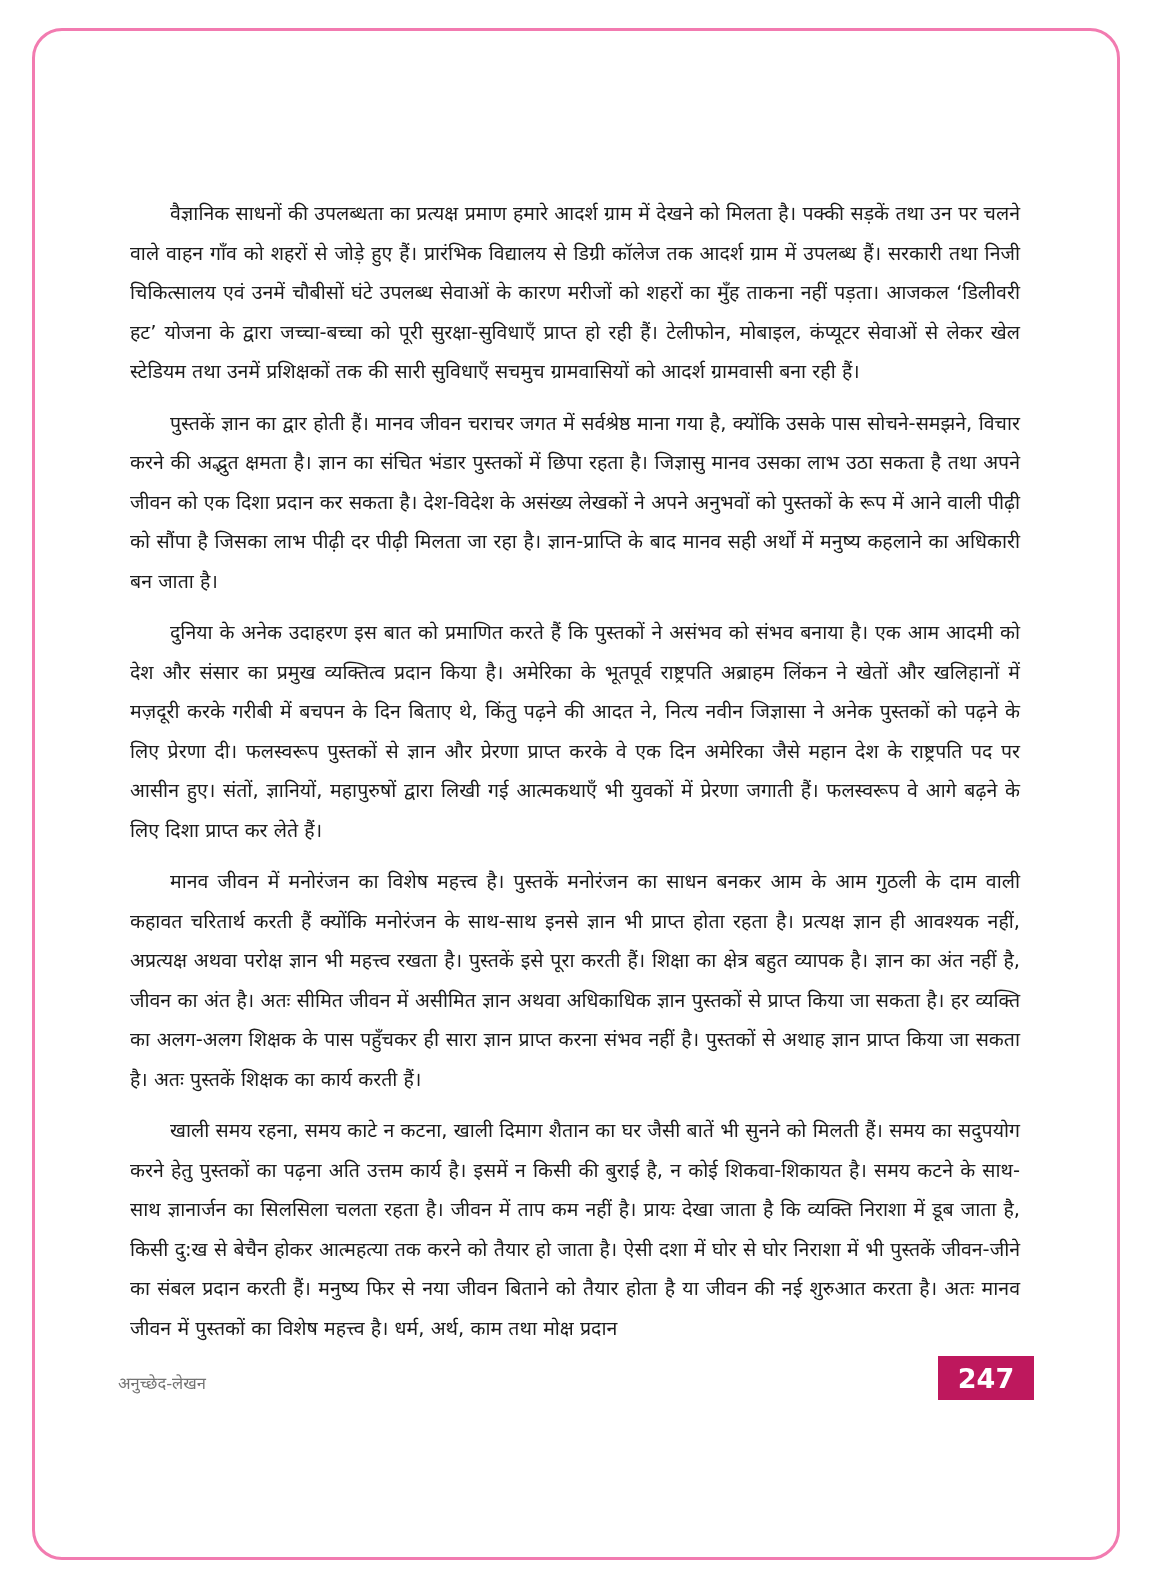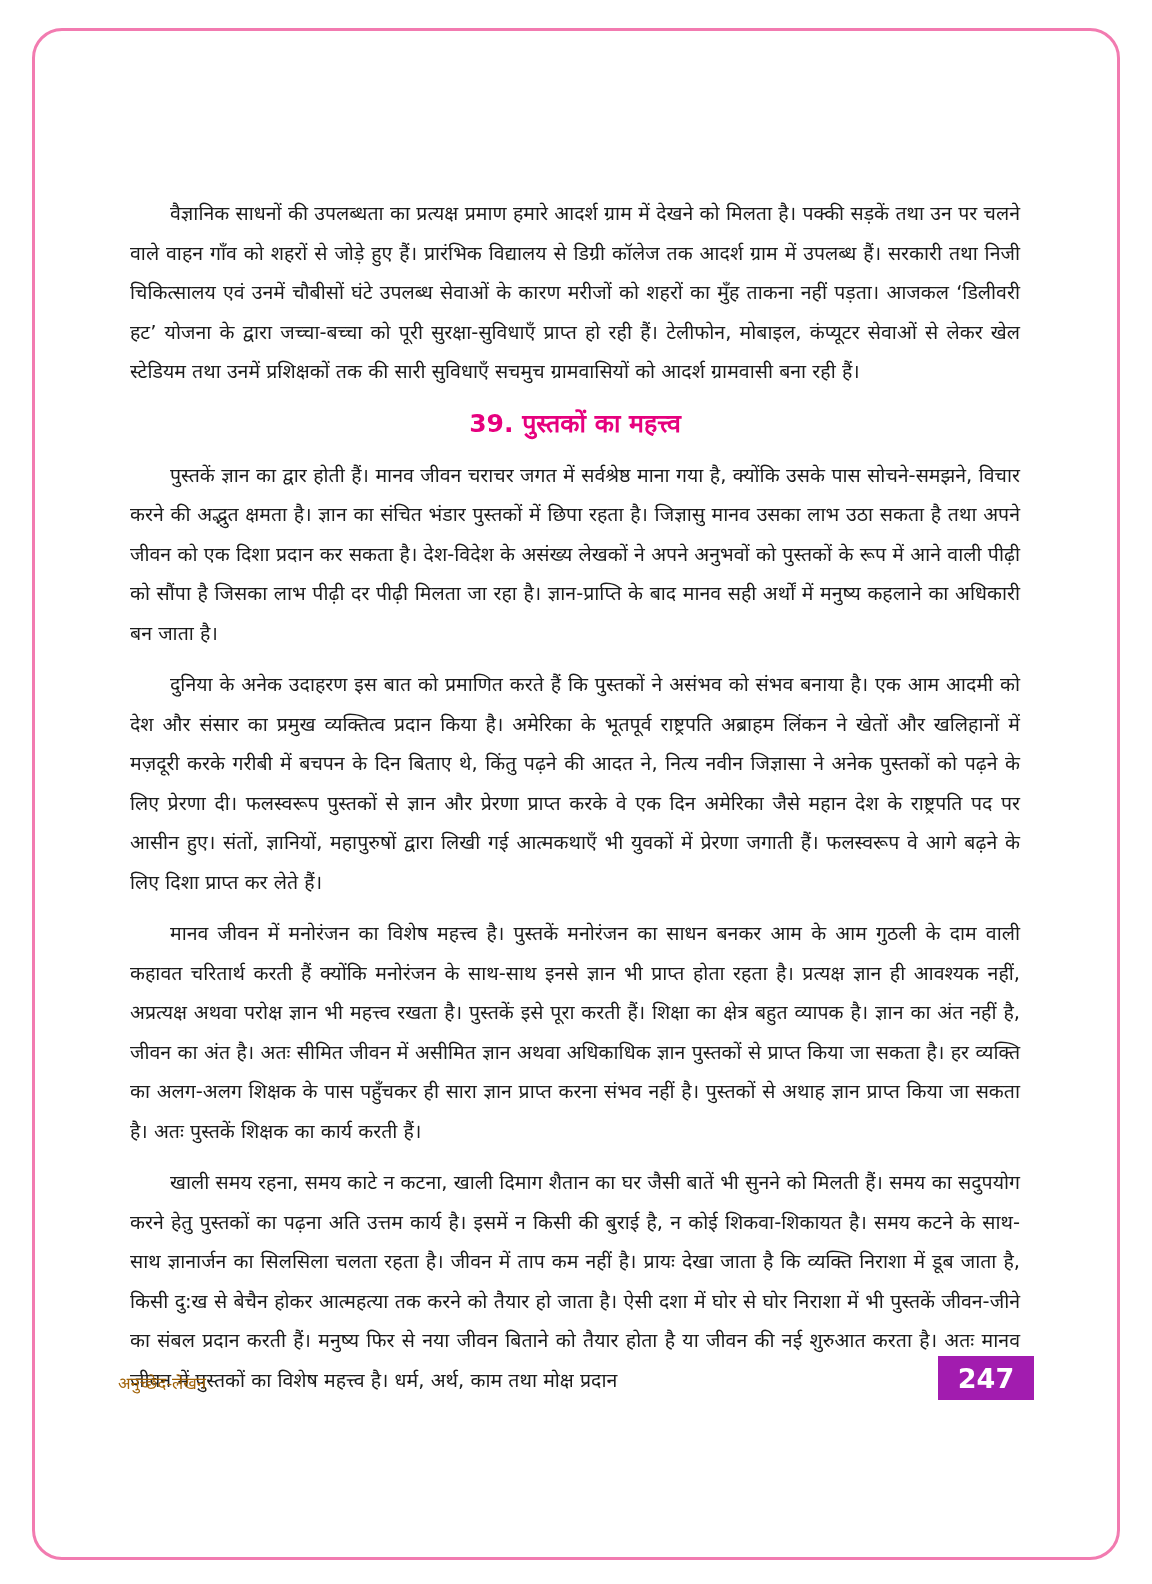--- a/index.html
+++ b/index.html
@@ -52,50 +52,49 @@
     left: 118px;
     right: 118px;
     top: 1356px;
     height: 44px;
   }
   .footer-label {
     position: absolute;
     left: 0;
     bottom: 6px;
     font-size: 16.5px;
-    color: #a16207;
+    color: #737373;
   }
   .page-number-box {
     position: absolute;
     right: 0;
     top: 0;
     width: 96px;
     height: 44px;
-    background: #a21caf;
+    background: #be185d;
     display: flex;
     align-items: center;
     justify-content: center;
   }
   .page-number-box span {
     color: #ffffff;
     font-size: 27px;
     font-weight: bold;
   }
 </style>
 </head>
 <body>
 
 <div class="page">
 
   <div class="frame"></div>
 
   <div class="content">
     <p class="body-para">वैज्ञानिक साधनों की उपलब्धता का प्रत्यक्ष प्रमाण हमारे आदर्श ग्राम में देखने को मिलता है। पक्की सड़कें तथा उन पर चलने वाले वाहन गाँव को शहरों से जोड़े हुए हैं। प्रारंभिक विद्यालय से डिग्री कॉलेज तक आदर्श ग्राम में उपलब्ध हैं। सरकारी तथा निजी चिकित्सालय एवं उनमें चौबीसों घंटे उपलब्ध सेवाओं के कारण मरीजों को शहरों का मुँह ताकना नहीं पड़ता। आजकल ‘डिलीवरी हट’ योजना के द्वारा जच्चा-बच्चा को पूरी सुरक्षा-सुविधाएँ प्राप्त हो रही हैं। टेलीफोन, मोबाइल, कंप्यूटर सेवाओं से लेकर खेल स्टेडियम तथा उनमें प्रशिक्षकों तक की सारी सुविधाएँ सचमुच ग्रामवासियों को आदर्श ग्रामवासी बना रही हैं।</p>
 
-    <h2 class="heading">39. पुस्तकों का महत्त्व</h2>
 
     <p class="body-para">पुस्तकें ज्ञान का द्वार होती हैं। मानव जीवन चराचर जगत में सर्वश्रेष्ठ माना गया है, क्योंकि उसके पास सोचने-समझने, विचार करने की अद्भुत क्षमता है। ज्ञान का संचित भंडार पुस्तकों में छिपा रहता है। जिज्ञासु मानव उसका लाभ उठा सकता है तथा अपने जीवन को एक दिशा प्रदान कर सकता है। देश-विदेश के असंख्य लेखकों ने अपने अनुभवों को पुस्तकों के रूप में आने वाली पीढ़ी को सौंपा है जिसका लाभ पीढ़ी दर पीढ़ी मिलता जा रहा है। ज्ञान-प्राप्ति के बाद मानव सही अर्थों में मनुष्य कहलाने का अधिकारी बन जाता है।</p>
 
     <p class="body-para">दुनिया के अनेक उदाहरण इस बात को प्रमाणित करते हैं कि पुस्तकों ने असंभव को संभव बनाया है। एक आम आदमी को देश और संसार का प्रमुख व्यक्तित्व प्रदान किया है। अमेरिका के भूतपूर्व राष्ट्रपति अब्राहम लिंकन ने खेतों और खलिहानों में मज़दूरी करके गरीबी में बचपन के दिन बिताए थे, किंतु पढ़ने की आदत ने, नित्य नवीन जिज्ञासा ने अनेक पुस्तकों को पढ़ने के लिए प्रेरणा दी। फलस्वरूप पुस्तकों से ज्ञान और प्रेरणा प्राप्त करके वे एक दिन अमेरिका जैसे महान देश के राष्ट्रपति पद पर आसीन हुए। संतों, ज्ञानियों, महापुरुषों द्वारा लिखी गई आत्मकथाएँ भी युवकों में प्रेरणा जगाती हैं। फलस्वरूप वे आगे बढ़ने के लिए दिशा प्राप्त कर लेते हैं।</p>
 
     <p class="body-para">मानव जीवन में मनोरंजन का विशेष महत्त्व है। पुस्तकें मनोरंजन का साधन बनकर आम के आम गुठली के दाम वाली कहावत चरितार्थ करती हैं क्योंकि मनोरंजन के साथ-साथ इनसे ज्ञान भी प्राप्त होता रहता है। प्रत्यक्ष ज्ञान ही आवश्यक नहीं, अप्रत्यक्ष अथवा परोक्ष ज्ञान भी महत्त्व रखता है। पुस्तकें इसे पूरा करती हैं। शिक्षा का क्षेत्र बहुत व्यापक है। ज्ञान का अंत नहीं है, जीवन का अंत है। अतः सीमित जीवन में असीमित ज्ञान अथवा अधिकाधिक ज्ञान पुस्तकों से प्राप्त किया जा सकता है। हर व्यक्ति का अलग-अलग शिक्षक के पास पहुँचकर ही सारा ज्ञान प्राप्त करना संभव नहीं है। पुस्तकों से अथाह ज्ञान प्राप्त किया जा सकता है। अतः पुस्तकें शिक्षक का कार्य करती हैं।</p>
 
     <p class="body-para">खाली समय रहना, समय काटे न कटना, खाली दिमाग शैतान का घर जैसी बातें भी सुनने को मिलती हैं। समय का सदुपयोग करने हेतु पुस्तकों का पढ़ना अति उत्तम कार्य है। इसमें न किसी की बुराई है, न कोई शिकवा-शिकायत है। समय कटने के साथ-साथ ज्ञानार्जन का सिलसिला चलता रहता है। जीवन में ताप कम नहीं है। प्रायः देखा जाता है कि व्यक्ति निराशा में डूब जाता है, किसी दु:ख से बेचैन होकर आत्महत्या तक करने को तैयार हो जाता है। ऐसी दशा में घोर से घोर निराशा में भी पुस्तकें जीवन-जीने का संबल प्रदान करती हैं। मनुष्य फिर से नया जीवन बिताने को तैयार होता है या जीवन की नई शुरुआत करता है। अतः मानव जीवन में पुस्तकों का विशेष महत्त्व है। धर्म, अर्थ, काम तथा मोक्ष प्रदान</p>
   </div>
 

